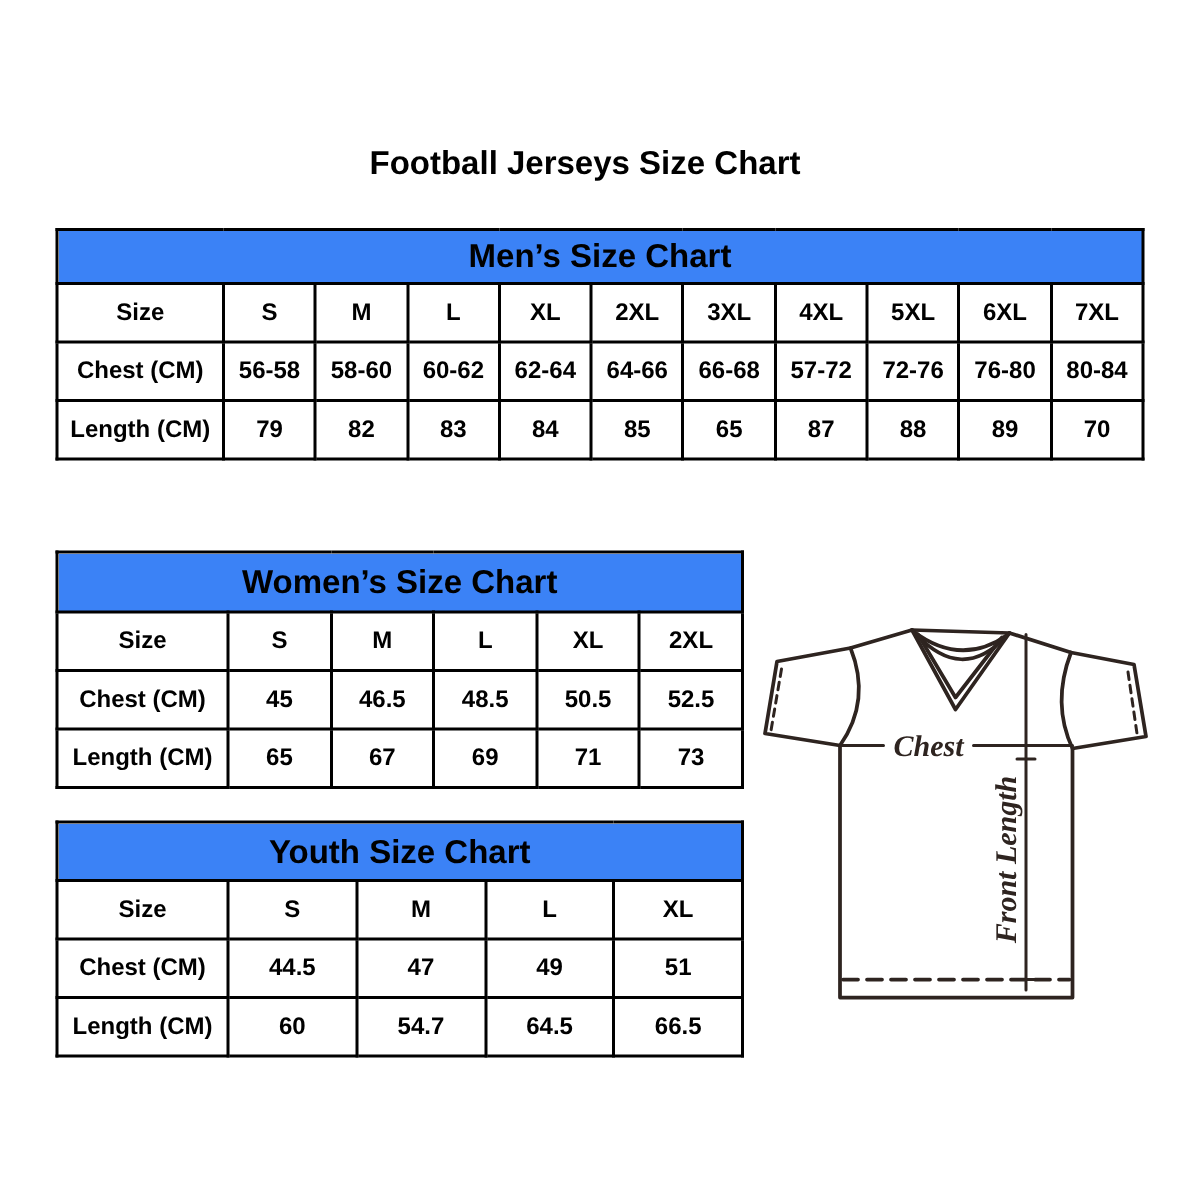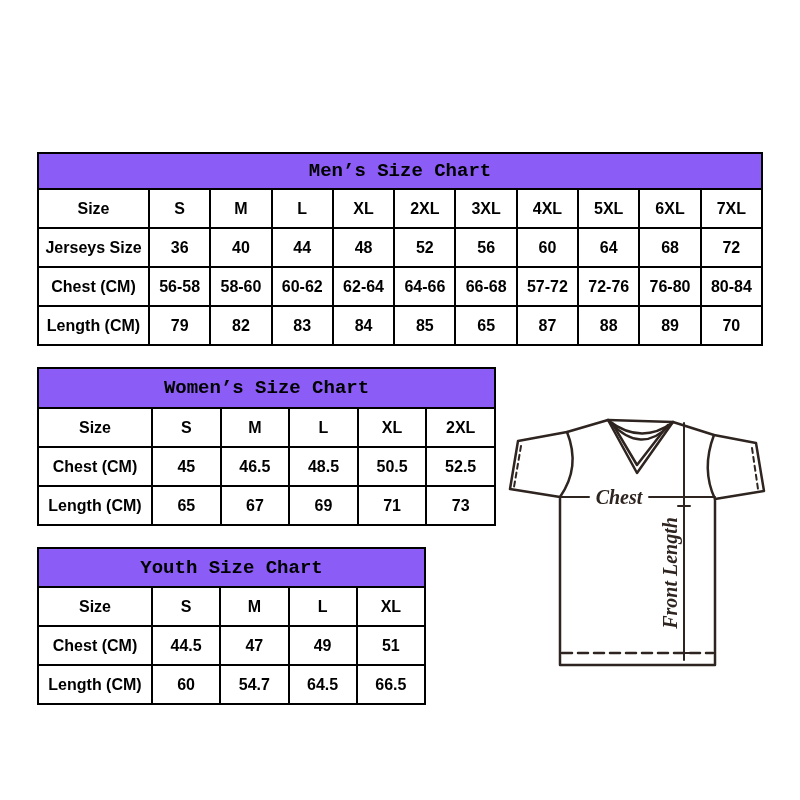--- a/index.html
+++ b/index.html
@@ -4,38 +4,39 @@
 <style>
   html,body{margin:0;padding:0;background:#ffffff;}
   .page{position:relative;width:800px;height:800px;background:#ffffff;
         font-family:"Liberation Sans",sans-serif;color:#000;overflow:hidden;}
   .title{position:absolute;left:0;top:96px;width:780px;text-align:center;
          font-size:22px;font-weight:bold;letter-spacing:0;}
   table.tbl{position:absolute;border-collapse:collapse;table-layout:fixed;
             font-weight:bold;text-align:center;}
   table.tbl th,table.tbl td{border:2px solid #000;padding:0;overflow:hidden;
             font-size:16px;vertical-align:middle;}
-  table.tbl th.hdr{background:#8b5cf6;font-size:19px;font-family:Liberation Mono, monospace;}
+  table.tbl th.hdr{background:#3b82f6;font-size:22px;}
   table.mens{left:37px;top:152px;width:726px;}
   table.womens{left:37px;top:367px;width:459px;}
-  table.youth{left:37px;top:547px;width:389px;padding-left:27px;}
+  table.youth{left:37px;top:547px;width:459px;padding-left:27px;}
   .mens tr{height:39px;} .mens tr.hdr-row{height:36px;}
   .womens tr{height:39px;margin-left:22px;} .womens tr.hdr-row{height:40px;}
   .youth tr{height:39px;} .youth tr.hdr-row{height:39px;}
   col.c-lbl-m{width:111px;}
   col.c-lbl{width:114px;}
   .jersey{position:absolute;left:505px;top:405px;}
   .jersey-label{font-family:"Liberation Serif",serif;font-style:italic;
                 font-weight:bold;fill:#2e2420;stroke:none;}
 </style>
 </head>
 <body>
 
 <div class="page">
 
+  <div class="title">Football Jerseys Size Chart</div>
 
   <table class="tbl mens">
     <colgroup>
         <col class="c-lbl-m">
         <col>
         <col>
         <col>
         <col>
         <col>
         <col>
@@ -55,33 +56,20 @@
       <td>L</td>
       <td>XL</td>
       <td>2XL</td>
       <td>3XL</td>
       <td>4XL</td>
       <td>5XL</td>
       <td>6XL</td>
       <td>7XL</td>
     </tr>
     <tr>
-      <td>Jerseys Size</td>
-      <td>36</td>
-      <td>40</td>
-      <td>44</td>
-      <td>48</td>
-      <td>52</td>
-      <td>56</td>
-      <td>60</td>
-      <td>64</td>
-      <td>68</td>
-      <td>72</td>
-    </tr>
-    <tr>
       <td>Chest (CM)</td>
       <td>56-58</td>
       <td>58-60</td>
       <td>60-62</td>
       <td>62-64</td>
       <td>64-66</td>
       <td>66-68</td>
       <td>57-72</td>
       <td>72-76</td>
       <td>76-80</td>

